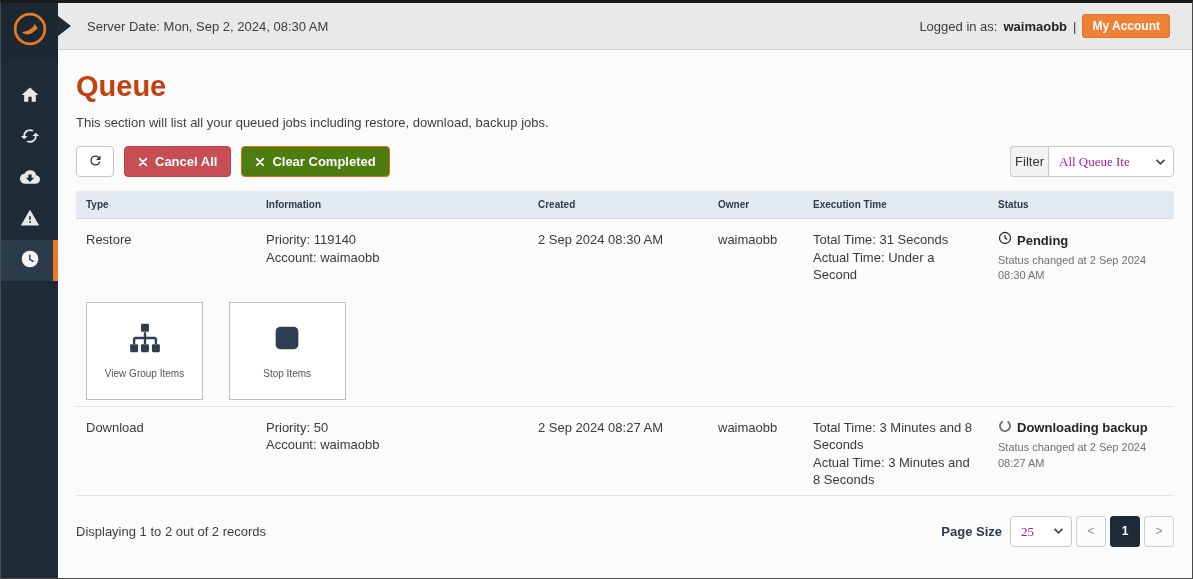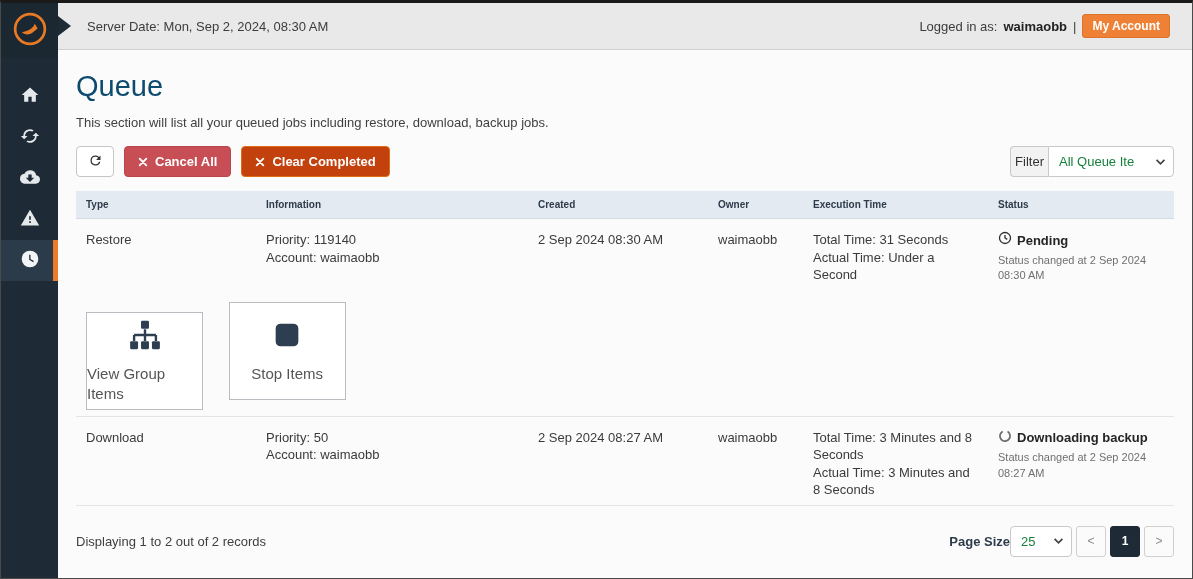--- a/index.html
+++ b/index.html
@@ -34,40 +34,40 @@
   .topbar-right { margin-left: auto; font-size: 13px; color: #3c3c3c; display: flex; align-items: center; gap: 6px; }
   .topbar-right .uname { font-weight: bold; color: #222; }
   .btn-my-account {
     background: #ef8136; border: 1px solid #df732a; color: #fff; font-weight: bold;
     font-size: 12px; padding: 4px 9px; border-radius: 3px; cursor: pointer;
     font-family: inherit;
   }
 
   
   .content { padding: 14px 18px 0 18px; flex: 1; overflow: hidden; }
-  h1.page-title { font-size: 29px; font-weight: 400; color: #0c4a6e; margin: 6px 0 12px; }
+  h1.page-title { font-size: 29px; font-weight: 700; color: #c2410c; margin: 6px 0 12px; }
   .page-desc { font-size: 13px; color: #3f3f3f; margin-bottom: 16px; }
 
   .toolbar { display: flex; align-items: center; margin-bottom: 14px; }
   .btn { border-radius: 4px; font-size: 13px; cursor: pointer; font-family: inherit; }
   .btn-refresh { width: 38px; height: 31px; background: #fff; border: 1px solid #c6c6c6;
      display: flex; align-items: center; justify-content: center; }
   .btn-refresh svg { width: 15px; height: 15px; }
   .btn-danger, .btn-orange { color: #fff; font-weight: bold; padding: 0 13px; height: 31px;
      margin-left: 10px; display: inline-flex; align-items: center; gap: 7px; }
   .btn-danger { background: #c74e54; border: 1px solid #b8464c; }
-  .btn-orange { background: #c2410c; border: 1px solid #e06d14; }
+  .btn-orange { background: #4d7c0f; border: 1px solid #e06d14; }
   .x-icon svg { width: 10px; height: 10px; display: block; }
 
   .filter-group { margin-left: auto; display: flex; height: 31px; }
   .filter-label { background: #f2f2f2; border: 1px solid #c9c9c9; border-right: none;
      border-radius: 4px 0 0 4px; font-size: 13px; color: #333; display: flex; align-items: center; padding: 0 4px; }
   .select-wrap { position: relative; display: inline-flex; }
   .select-wrap select {
-     appearance: none; -webkit-appearance: none; font-family: Liberation Sans, sans-serif; font-size: 13px; color: #15803d;
+     appearance: none; -webkit-appearance: none; font-family: Liberation Serif, serif; font-size: 13px; color: #a21caf;
      background: #fff; border: 1px solid #c9c9c9; padding: 0 26px 0 10px; height: 31px; cursor: pointer;
   }
   .filter-group .select-wrap select { border-radius: 0 4px 4px 0; width: 126px; }
   .select-wrap .chev { position: absolute; right: 8px; top: 50%; transform: translateY(-50%); pointer-events: none; }
   .chev svg { width: 11px; height: 7px; display: block; }
 
   
   table.queue { width: 100%; border-collapse: collapse; font-size: 13px; table-layout: fixed; }
   table.queue th {
     background: #e4eaf1; text-align: left; padding: 8px 10px; color: #2d3b4b;
@@ -80,28 +80,28 @@
   .status-line svg { width: 14px; height: 14px; flex: 0 0 14px; }
   .status-sub { font-size: 11px; color: #707070; margin-top: 3px; line-height: 1.4; }
 
   td.actions-cell { padding: 14px 10px 32px 18px; }
   .action-card {
     display: inline-flex; flex-direction: column; align-items: center; justify-content: center;
     width: 117px; height: 98px; background: #fff; border: 1px solid #b9bdc1;
     margin-right: 22px; cursor: pointer; gap: 12px;
   }
   .action-card .card-icon svg { width: 36px; height: 34px; display: block; }
-  .action-card .card-label { font-size: 15px; color: #555; }
+  .action-card .card-label { font-size: 10px; color: #555; }
 
   
   .list-footer { display: flex; align-items: center; margin-top: 20px; padding-bottom: 16px; }
   .summary { font-size: 13px; color: #3f3f3f; }
   .footer-right { margin-left: auto; display: flex; align-items: center; }
   .page-size-label { font-size: 13px; font-weight: bold; color: #2d3b4b; }
-  .footer-right .select-wrap select { border-radius: 4px; width: 62px; }
+  .footer-right .select-wrap select { border-radius: 4px; width: 62px; margin-left: 8px; }
   .pager { display: flex; gap: 4px; margin-left: 4px; }
   .page-btn { width: 30px; height: 31px; border: 1px solid #d0d0d0; background: #fbfbfb; color: #8a8a8a;
     font-size: 12px; border-radius: 3px; display: flex; align-items: center; justify-content: center; cursor: pointer; }
   .page-btn.current { background: #1e2b37; border-color: #1e2b37; color: #fff; font-weight: bold; }
 </style>
 </head>
 <body>
 
 <div class="app">
 

